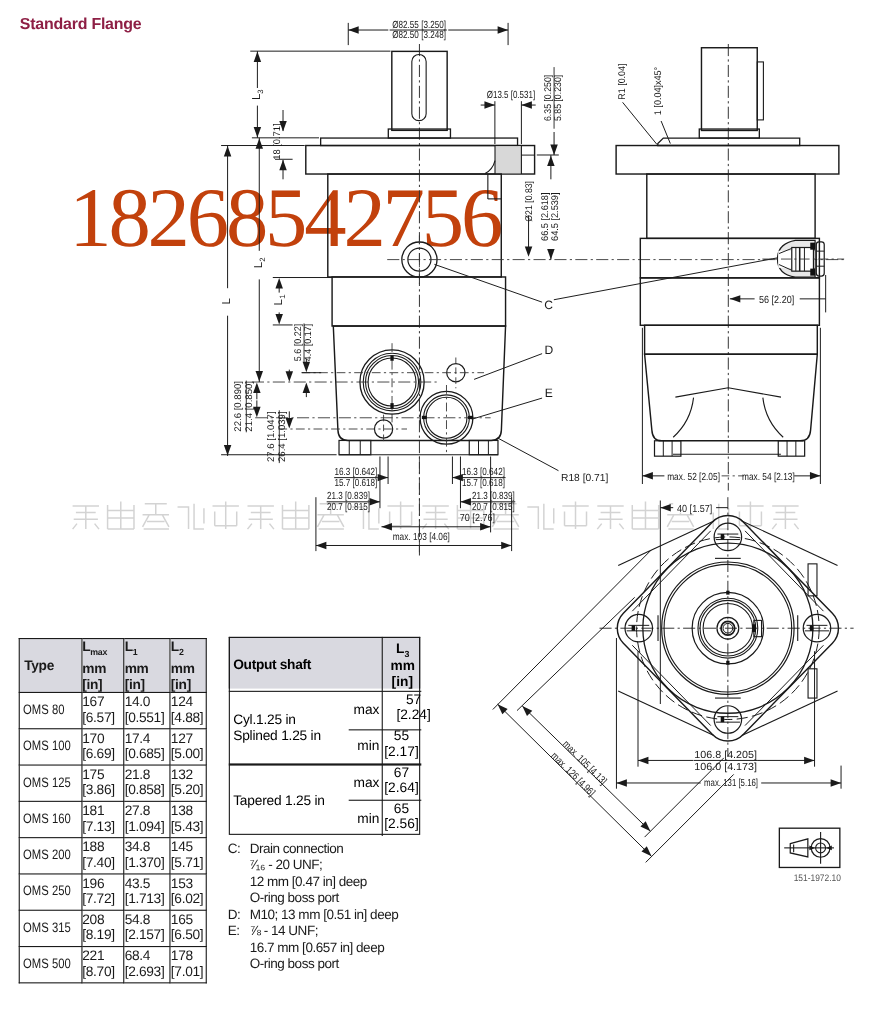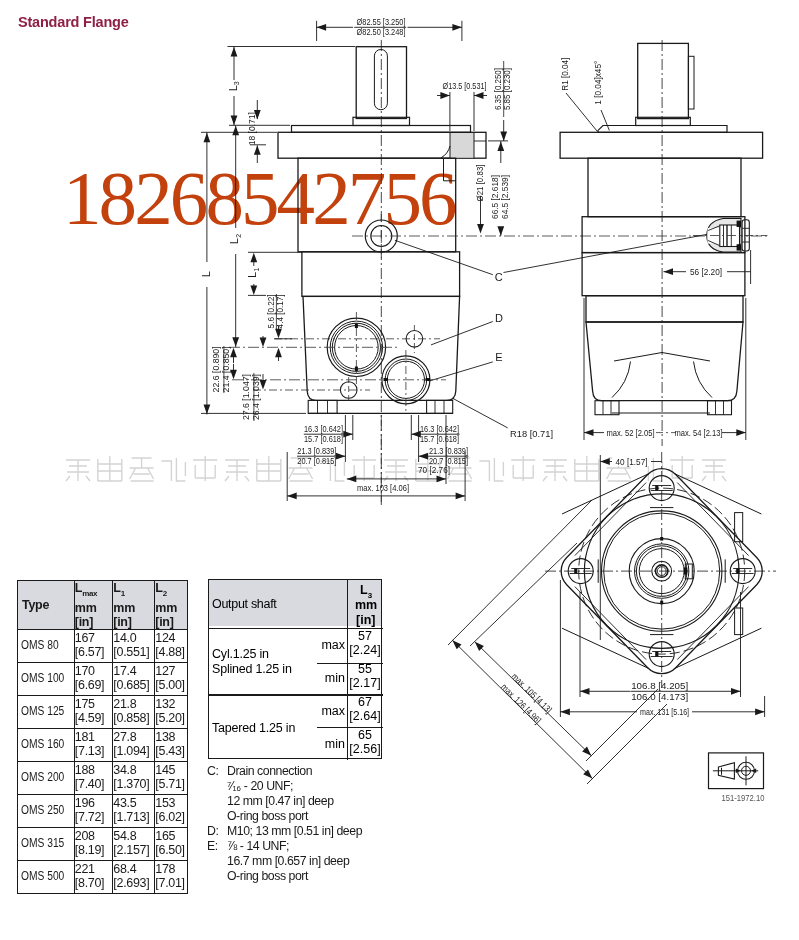--- a/index.html
+++ b/index.html
@@ -460,21 +460,21 @@
         </td>
         <td>
           <div>127</div>
           <div>[5.00]</div>
         </td>
       </tr>
 <tr style="height:33.0px">
         <td style="text-align:left;padding-left:3px"><span class="cond">OMS 125</span></td>
         <td>
           <div>175</div>
-          <div>[4.59]</div>
+          <div>[3.86]</div>
         </td>
         <td>
           <div>21.8</div>
           <div>[0.858]</div>
         </td>
         <td>
           <div>132</div>
           <div>[5.20]</div>
         </td>
       </tr>
@@ -555,32 +555,32 @@
       </tr>
 </tbody>
   </table>
 <div style="position:absolute;left:208px;top:579px;width:172px;height:46px;background:#d9d9e0;border:1.5px solid #1a1a1a;border-bottom:none"></div>
 <div style="position:absolute;left:208px;top:579px;width:172px;height:178px;border:1.5px solid #1a1a1a"></div>
 <div style="position:absolute;left:347px;top:579px;width:1.2px;height:181px;background:#1a1a1a"></div>
 <div style="position:absolute;left:208px;top:628px;width:175px;height:1.2px;background:#1a1a1a"></div>
 <div style="position:absolute;left:317px;top:663px;width:66px;height:1.2px;background:#1a1a1a"></div>
 <div style="position:absolute;left:208px;top:694px;width:175px;height:1.6px;background:#1a1a1a"></div>
 <div style="position:absolute;left:317px;top:727px;width:66px;height:1.2px;background:#1a1a1a"></div>
-<div style="position:absolute;left:212px;top:597px;white-space:nowrap;font-weight:normal;font-size:12.5px;letter-spacing:-0.3px">Output shaft</div>
+<div style="position:absolute;left:212px;top:597px;white-space:nowrap;font-weight:bold;font-size:12.5px;letter-spacing:-0.3px">Output shaft</div>
 <div style="position:absolute;left:355px;top:583px;white-space:nowrap;font-weight:bold;font-size:12.5px;left:360px">L<sub style="font-size:8px">3</sub></div>
 <div style="position:absolute;left:355px;top:598px;white-space:nowrap;font-weight:bold;font-size:12.5px">mm</div>
 <div style="position:absolute;left:356px;top:613px;white-space:nowrap;font-weight:bold;font-size:12.5px">[in]</div>
 <div style="position:absolute;left:212px;top:647px;white-space:nowrap;font-size:12.5px;letter-spacing:-0.2px">Cyl.1.25 in</div>
 <div style="position:absolute;left:212px;top:662px;white-space:nowrap;font-size:12.5px;letter-spacing:-0.2px">Splined 1.25 in</div>
 <div style="position:absolute;left:212px;top:721px;white-space:nowrap;font-size:12.5px;letter-spacing:-0.2px">Tapered 1.25 in</div>
 <div style="position:absolute;left:290px;top:638px;width:55px;text-align:right;font-size:12.5px">max</div>
 <div style="position:absolute;left:290px;top:671px;width:55px;text-align:right;font-size:12.5px">min</div>
 <div style="position:absolute;left:290px;top:704px;width:55px;text-align:right;font-size:12.5px">max</div>
 <div style="position:absolute;left:290px;top:737px;width:55px;text-align:right;font-size:12.5px">min</div>
-<div style="position:absolute;left:347px;top:630px;width:36px;text-align:center;font-size:12.5px;line-height:13.8px">57<br>[2.24]</div>
+<div style="position:absolute;left:358px;top:630px;width:36px;text-align:center;font-size:12.5px;line-height:13.8px">57<br>[2.24]</div>
 <div style="position:absolute;left:347px;top:663px;width:36px;text-align:center;font-size:12.5px;line-height:13.8px">55<br>[2.17]</div>
 <div style="position:absolute;left:347px;top:696px;width:36px;text-align:center;font-size:12.5px;line-height:13.8px">67<br>[2.64]</div>
 <div style="position:absolute;left:347px;top:729px;width:36px;text-align:center;font-size:12.5px;line-height:13.8px">65<br>[2.56]</div>
 <div style="position:absolute;left:207px;top:764px;font-size:12.3px;letter-spacing:-0.45px;color:#1a1a1a;line-height:15px">
 <div><span style="display:inline-block;width:20px">C:</span>Drain connection</div>
 <div><span style="display:inline-block;width:20px"></span>⁷⁄₁₆ - 20 UNF;</div>
 <div><span style="display:inline-block;width:20px"></span>12 mm [0.47 in] deep</div>
 <div><span style="display:inline-block;width:20px"></span>O-ring boss port</div>
 <div><span style="display:inline-block;width:20px">D:</span>M10; 13 mm [0.51 in] deep</div>
 <div><span style="display:inline-block;width:20px">E:</span>⅞ - 14 UNF;</div>

